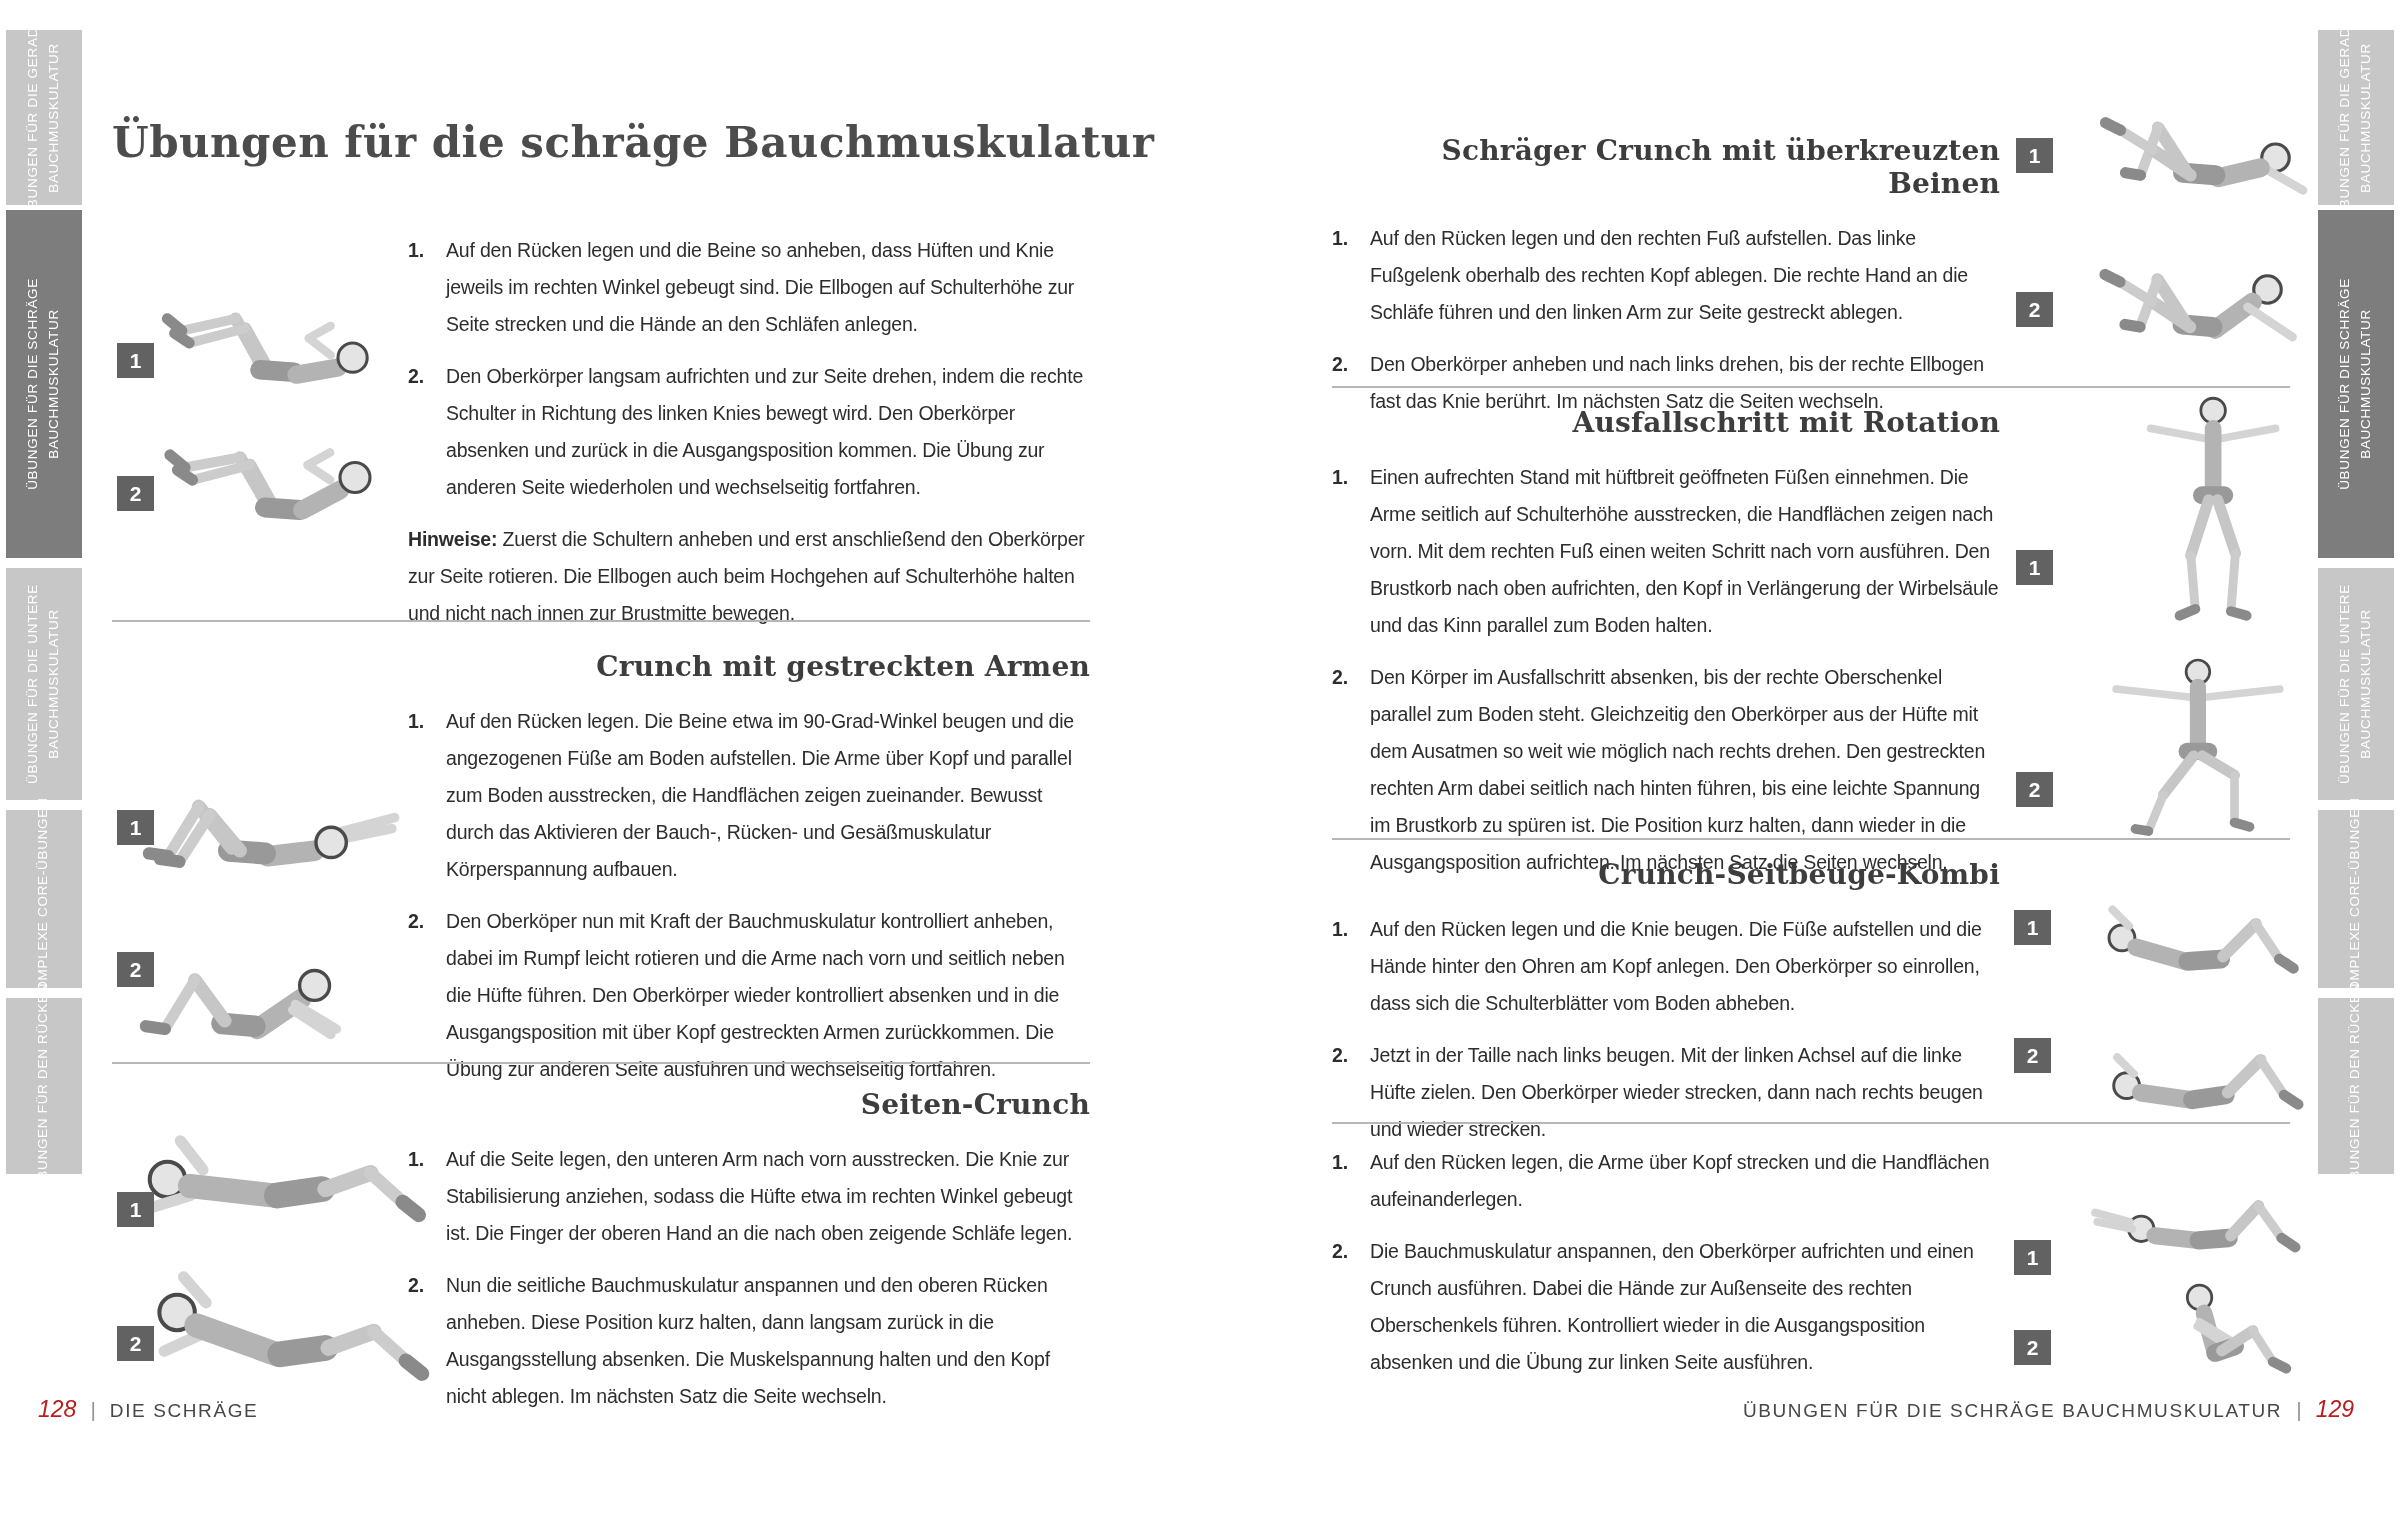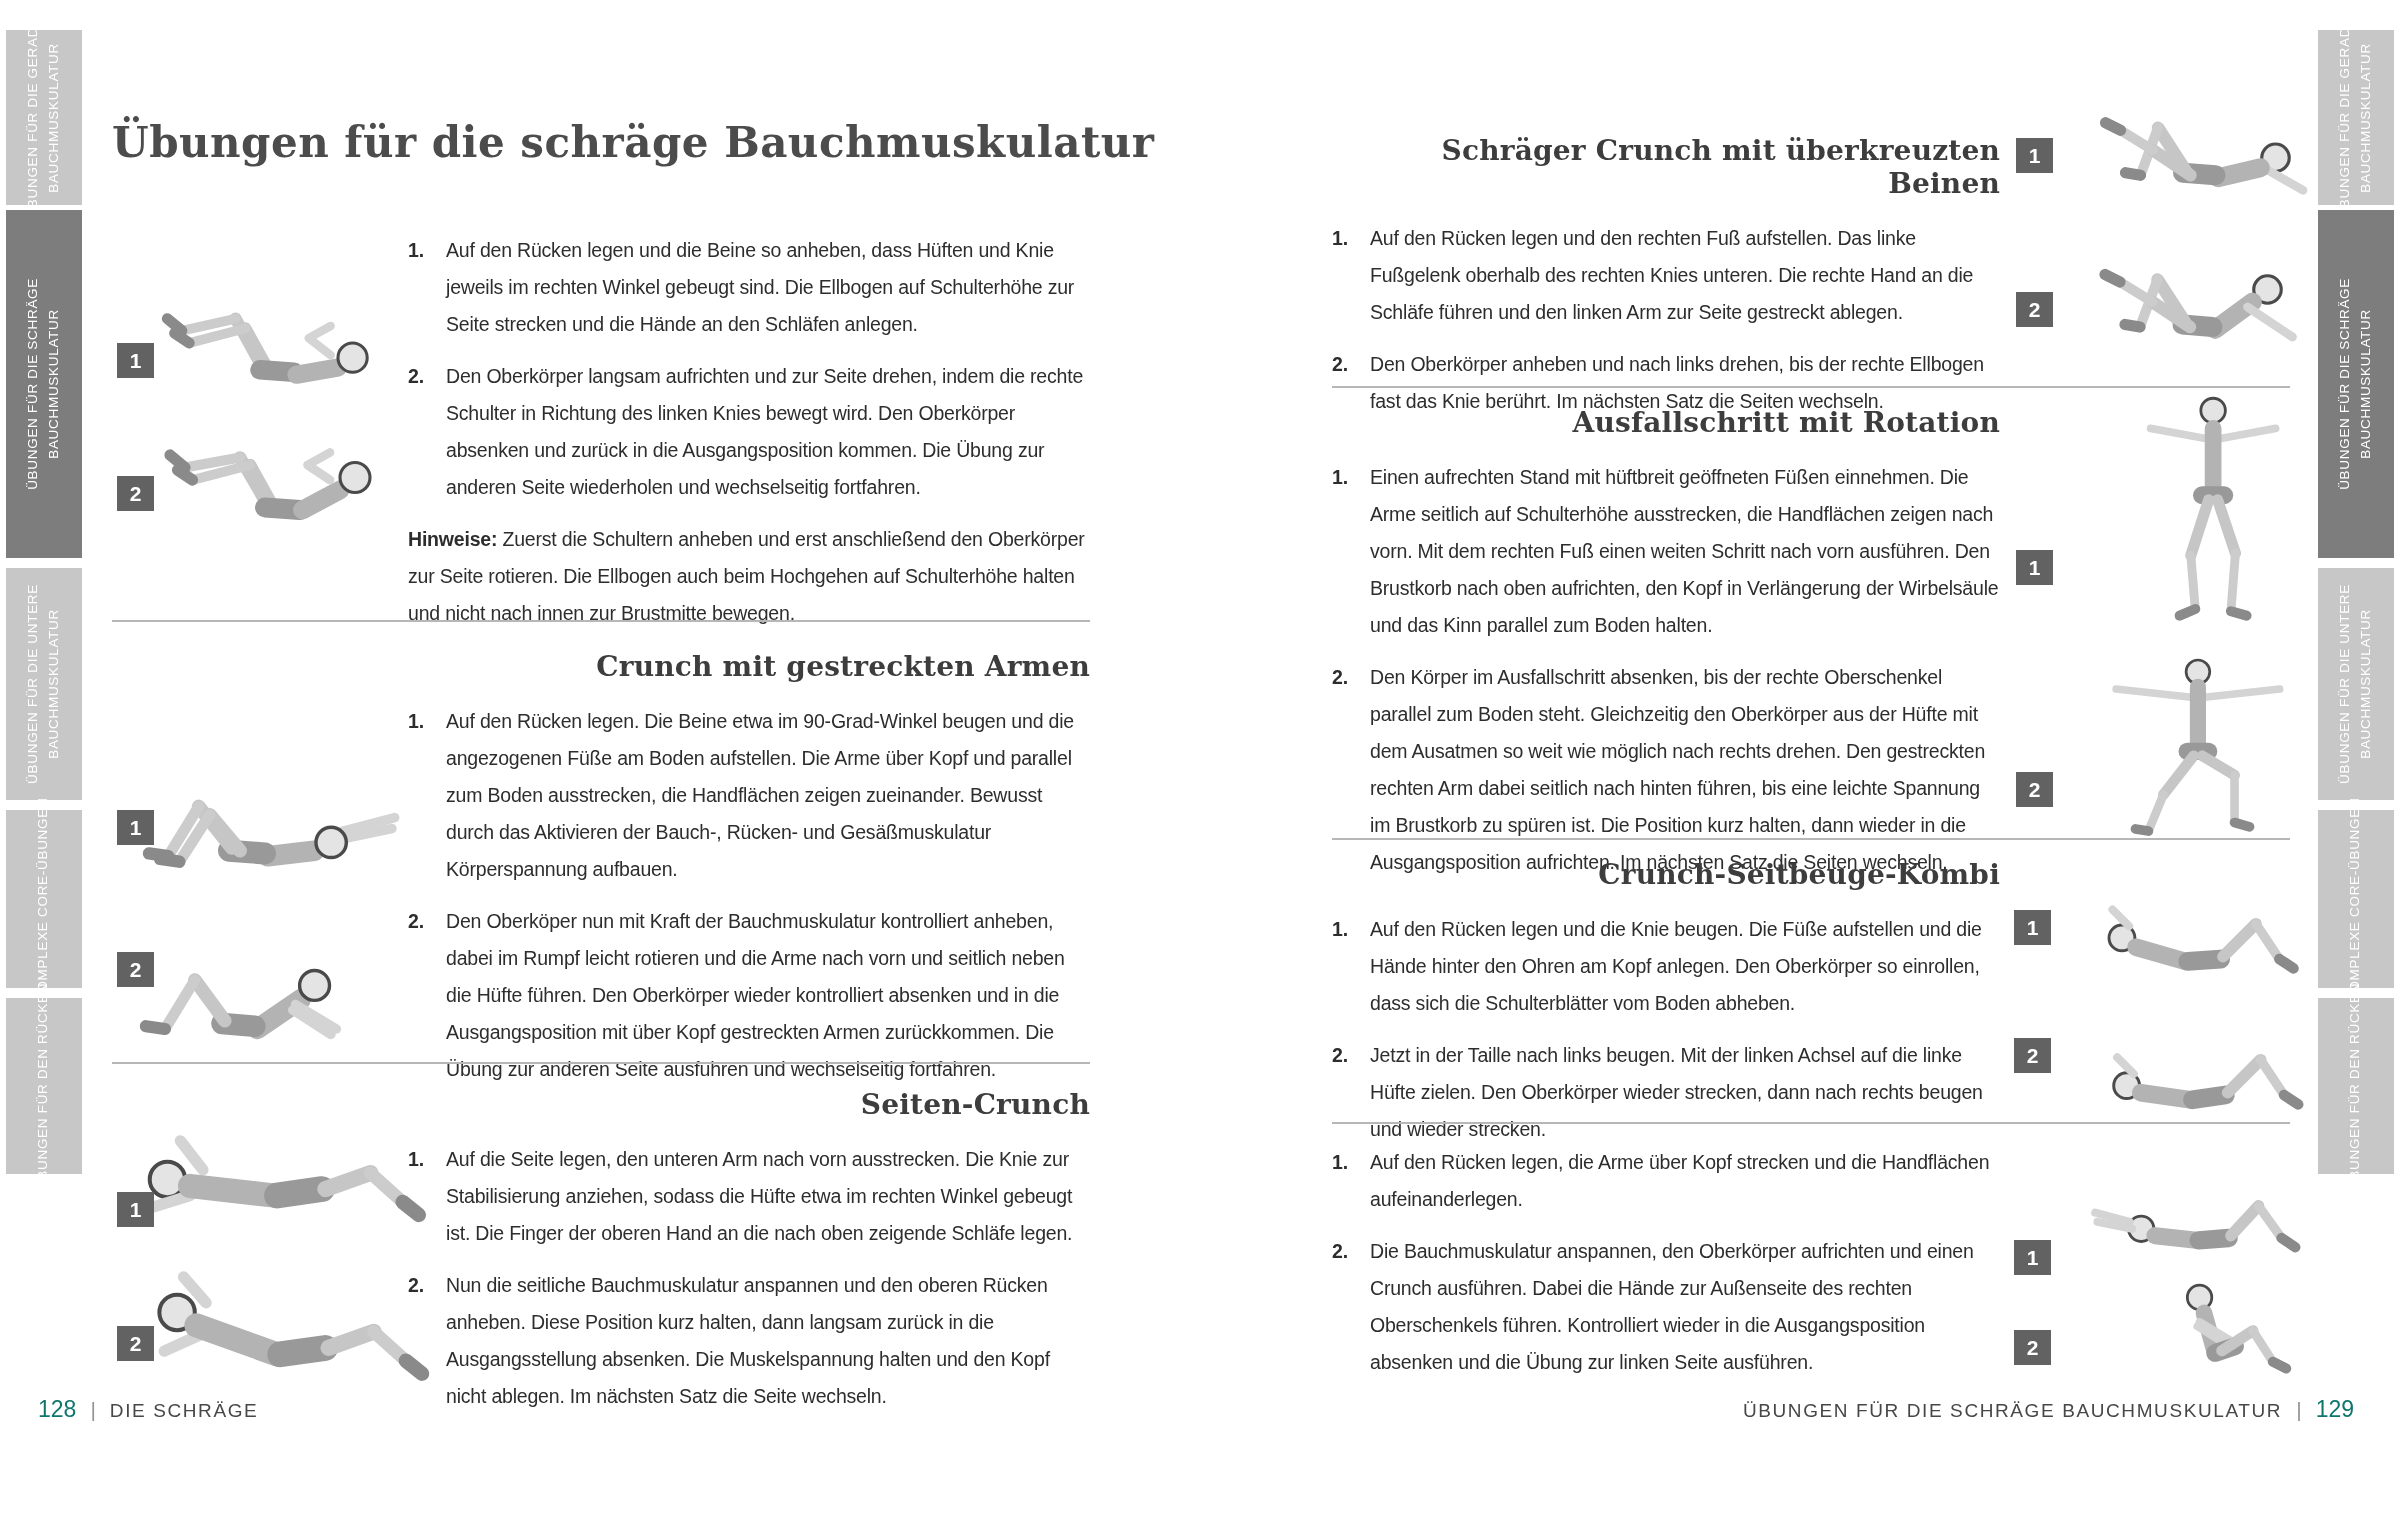--- a/index.html
+++ b/index.html
@@ -42,21 +42,21 @@
   .sec-l3{left:408px;top:1088px;width:682px;}
   .sec-r1{left:1332px;top:134px;width:668px;}
   .sec-r2{left:1332px;top:406px;width:668px;}
   .sec-r3{left:1332px;top:858px;width:668px;}
   .sec-r4{left:1332px;top:1144px;width:668px;}
 
   
   .footer{position:absolute;top:1396px;display:flex;align-items:baseline;gap:14px;}
   .foot-left{left:38px;}
   .foot-right{right:46px;}
-  .foot-num{font-size:23px;color:#0f766e;}
+  .foot-num{font-size:23px;color:#b91c1c;font-style:italic;}
   .foot-sep{font-size:21px;color:#949494;font-weight:300;}
   .foot-label{font-size:19px;letter-spacing:1.6px;color:#474747;}
 
   
   .badge{position:absolute;width:37px;height:35px;background:#626262;color:#ffffff;
          display:flex;align-items:center;justify-content:center;
          font-size:21px;font-weight:700;}
 
   
   .fig{position:absolute;}
@@ -259,21 +259,21 @@
   <div class="badge" style="left:117px;top:476px">2</div>
   <div class="badge" style="left:117px;top:810px">1</div>
   <div class="badge" style="left:117px;top:952px">2</div>
   <div class="badge" style="left:117px;top:1192px">1</div>
   <div class="badge" style="left:117px;top:1326px">2</div>
 
   <div class="section sec-r1">
     <h2 class="sec-heading">Schräger Crunch mit überkreuzten Beinen</h2>
     <div class="step">
       <span class="step-num">1.</span>
-      <span class="step-text">Auf den Rücken legen und den rechten Fuß aufstellen. Das linke Fußgelenk oberhalb des rechten Knies unteren. Die rechte Hand an die Schläfe führen und den linken Arm zur Seite gestreckt ablegen.</span>
+      <span class="step-text">Auf den Rücken legen und den rechten Fuß aufstellen. Das linke Fußgelenk oberhalb des rechten Kopf ablegen. Die rechte Hand an die Schläfe führen und den linken Arm zur Seite gestreckt ablegen.</span>
     </div>
     <div class="step">
       <span class="step-num">2.</span>
       <span class="step-text">Den Oberkörper anheben und nach links drehen, bis der rechte Ellbogen fast das Knie berührt. Im nächsten Satz die Seiten wechseln.</span>
     </div>
   </div>
 
   <div class="divider dr" style="top:386px"></div>
 
   <div class="section sec-r2">

